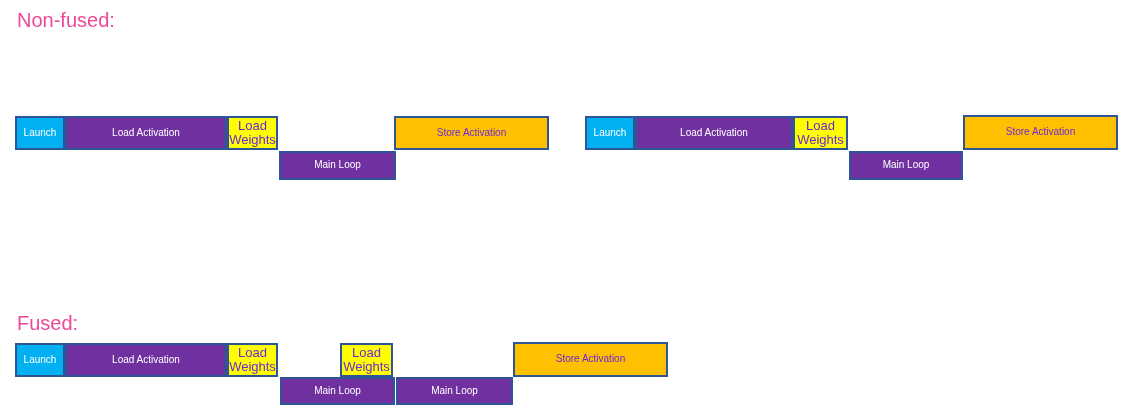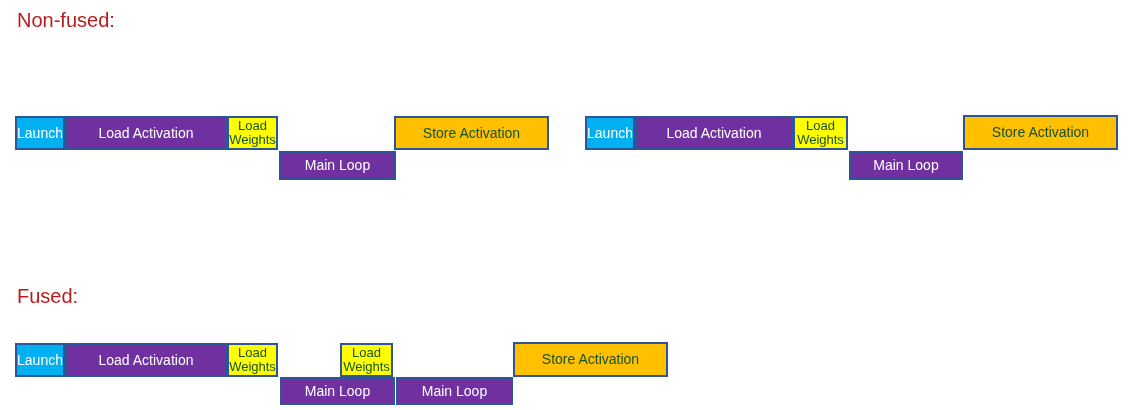--- a/index.html
+++ b/index.html
@@ -8,44 +8,44 @@
     width:1137px;
     height:410px;
     background:#ffffff;
     font-family:"Liberation Sans", sans-serif;
     color:#000;
     overflow:hidden;
   }
   .section-label{
     position:absolute;
     font-size:20px;
-    color:#b91c1c;
+    color:#ec4899;
   }
   .group-title{
     position:absolute;
     font-size:20px;
     color:#111;
     width:300px;
     text-align:center;
   }
   .block{
     position:absolute;
     box-sizing:border-box;
     border:2px solid #2E5597;
     display:flex;
     align-items:center;
     justify-content:center;
     text-align:center;
-    font-size:14px;
+    font-size:10px;
     line-height:1.05;
     white-space:normal;
   }
   .block.weights{font-size:13px;}
   .light{color:#ffffff;}
-  .dark{color:#14532d;}
+  .dark{color:#6d28d9;}
 </style>
 </head>
 <body>
 
 <div id="canvas">
 
   <div class="section-label" style="left:17px; top:9px;">Non-fused:</div>
 
 
   <div class="block light" style="left: 15px; top: 116px; width: 50px; height: 34px; background-color: rgb(0, 176, 240); border-color: rgb(46, 85, 151);">Launch</div>
@@ -53,21 +53,21 @@
   <div class="block dark weights" style="left: 227px; top: 116px; width: 51px; height: 34px; background-color: rgb(255, 255, 0); border-color: rgb(46, 85, 151);">Load Weights</div>
   <div class="block light" style="left: 279px; top: 151px; width: 117px; height: 29px; background-color: rgb(112, 48, 160); border-color: rgb(46, 85, 151);">Main Loop</div>
   <div class="block dark" style="left: 394px; top: 116px; width: 155px; height: 34px; background-color: rgb(255, 192, 0); border-color: rgb(46, 85, 151);">Store Activation</div>
 
   <div class="block light" style="left: 585px; top: 116px; width: 50px; height: 34px; background-color: rgb(0, 176, 240); border-color: rgb(46, 85, 151);">Launch</div>
   <div class="block light" style="left: 635px; top: 116px; width: 158px; height: 34px; background-color: rgb(112, 48, 160); border-color: rgb(46, 85, 151);">Load Activation</div>
   <div class="block dark weights" style="left: 793px; top: 116px; width: 55px; height: 34px; background-color: rgb(255, 255, 0); border-color: rgb(46, 85, 151);">Load Weights</div>
   <div class="block light" style="left: 849px; top: 151px; width: 114px; height: 29px; background-color: rgb(112, 48, 160); border-color: rgb(46, 85, 151);">Main Loop</div>
   <div class="block dark" style="left: 963px; top: 115px; width: 155px; height: 35px; background-color: rgb(255, 192, 0); border-color: rgb(46, 85, 151);">Store Activation</div>
 
-  <div class="section-label" style="left:17px; top:285px;">Fused:</div>
+  <div class="section-label" style="left:17px; top:312px;">Fused:</div>
 
   <div class="block light" style="left: 15px; top: 343px; width: 50px; height: 34px; background-color: rgb(0, 176, 240); border-color: rgb(46, 85, 151);">Launch</div>
   <div class="block light" style="left: 65px; top: 343px; width: 162px; height: 34px; background-color: rgb(112, 48, 160); border-color: rgb(46, 85, 151);">Load Activation</div>
   <div class="block dark weights" style="left: 227px; top: 343px; width: 51px; height: 34px; background-color: rgb(255, 255, 0); border-color: rgb(46, 85, 151);">Load Weights</div>
   <div class="block dark weights" style="left: 340px; top: 343px; width: 53px; height: 34px; background-color: rgb(255, 255, 0); border-color: rgb(46, 85, 151);">Load Weights</div>
   <div class="block light" style="left: 280px; top: 377px; width: 115px; height: 28px; background-color: rgb(112, 48, 160); border-color: rgb(46, 85, 151);">Main Loop</div>
   <div class="block light" style="left: 396px; top: 377px; width: 117px; height: 28px; background-color: rgb(112, 48, 160); border-color: rgb(46, 85, 151);">Main Loop</div>
   <div class="block dark" style="left: 513px; top: 342px; width: 155px; height: 35px; background-color: rgb(255, 192, 0); border-color: rgb(46, 85, 151);">Store Activation</div>
 
 </div>

